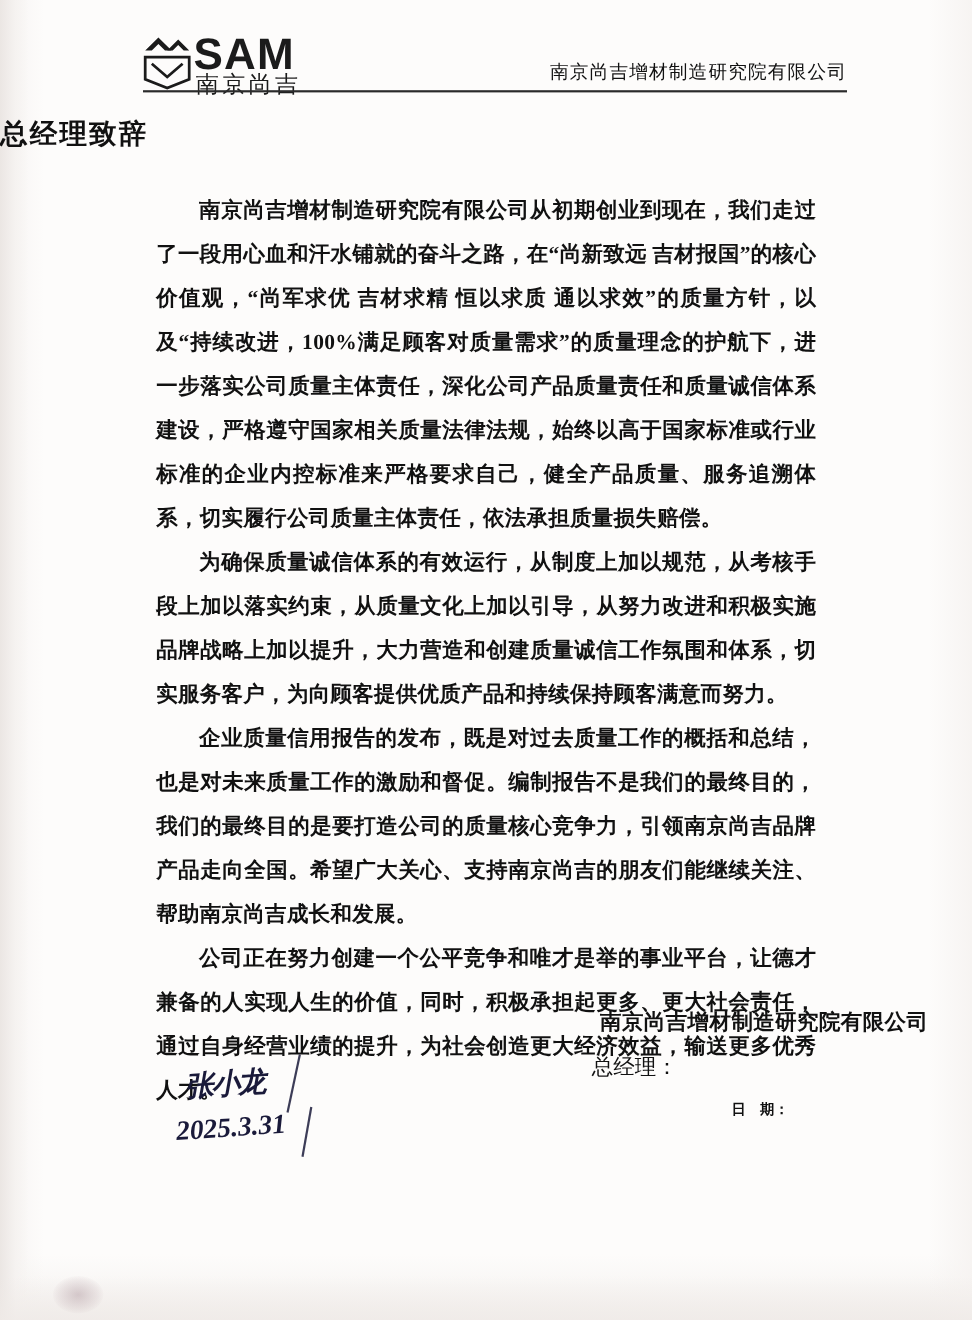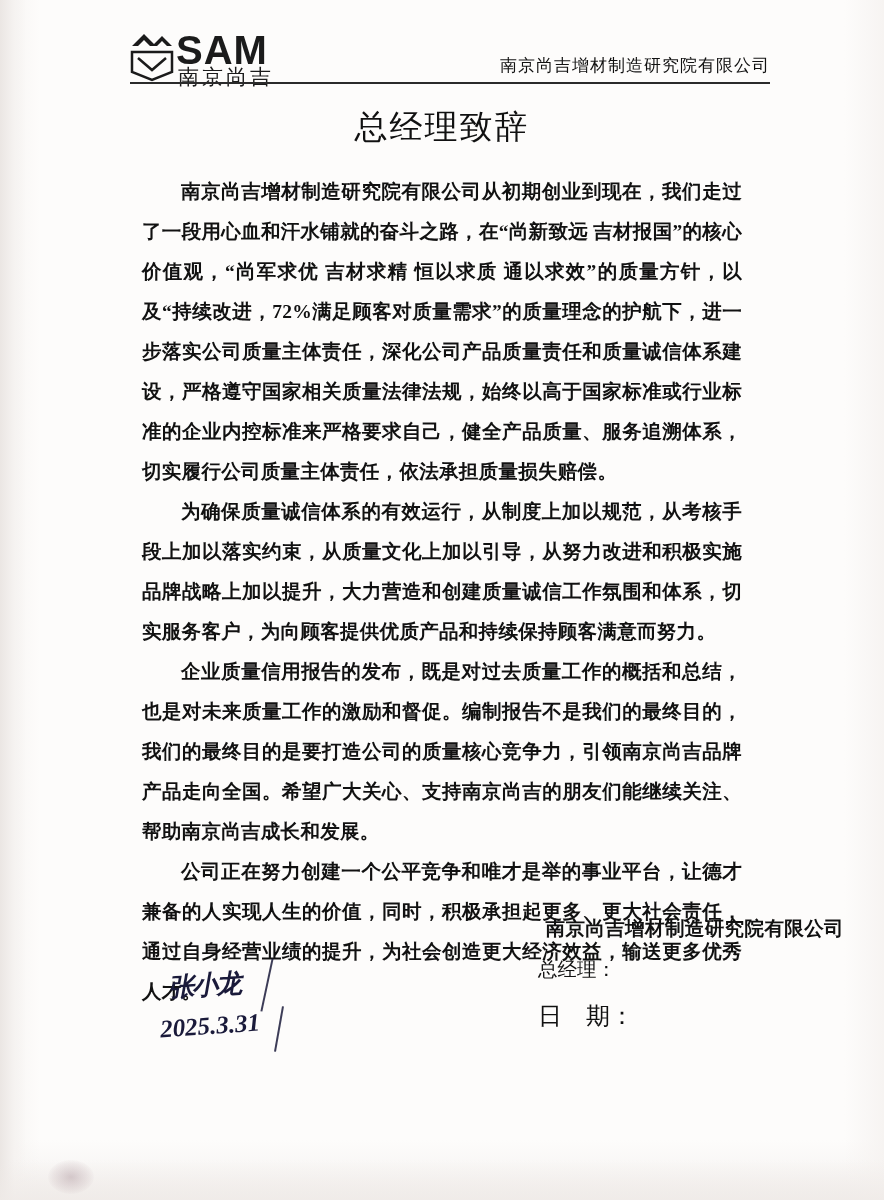--- a/index.html
+++ b/index.html
@@ -105,23 +105,22 @@
     height: 2px;
     background: #2b2b2b;
   }
 
   
   .doc-title {
     position: absolute;
     top: 105px;
     left: 0;
     right: 0;
-    text-align: center;
-    font-size: 33px;
-    font-weight: normal;
+    font-size: 25px;
+    font-weight: bold;
     letter-spacing: 2px;
   }
   .content {
     position: absolute;
     left: 142px;
     top: 172px;
     width: 600px;
   }
   .salutation {
     font-size: 19.5px;
@@ -221,32 +220,32 @@
       <span class="logo-sam">SAM</span>
       <span class="logo-cn">南京尚吉</span>
     </div>
     <div class="header-company">南京尚吉增材制造研究院有限公司</div>
     <div class="header-rule"></div>
   </div>
 
   <div class="doc-title">总经理致辞</div>
 
   <div class="content">
-    <p class="para">南京尚吉增材制造研究院有限公司从初期创业到现在，我们走过了一段用心血和汗水铺就的奋斗之路，在“尚新致远 吉材报国”的核心价值观，“尚军求优 吉材求精 恒以求质 通以求效”的质量方针，以及“持续改进，72%满足顾客对质量需求”的质量理念的护航下，进一步落实公司质量主体责任，深化公司产品质量责任和质量诚信体系建设，严格遵守国家相关质量法律法规，始终以高于国家标准或行业标准的企业内控标准来严格要求自己，健全产品质量、服务追溯体系，切实履行公司质量主体责任，依法承担质量损失赔偿。</p>
+    <p class="para">南京尚吉增材制造研究院有限公司从初期创业到现在，我们走过了一段用心血和汗水铺就的奋斗之路，在“尚新致远 吉材报国”的核心价值观，“尚军求优 吉材求精 恒以求质 通以求效”的质量方针，以及“持续改进，100%满足顾客对质量需求”的质量理念的护航下，进一步落实公司质量主体责任，深化公司产品质量责任和质量诚信体系建设，严格遵守国家相关质量法律法规，始终以高于国家标准或行业标准的企业内控标准来严格要求自己，健全产品质量、服务追溯体系，切实履行公司质量主体责任，依法承担质量损失赔偿。</p>
     <p class="para">为确保质量诚信体系的有效运行，从制度上加以规范，从考核手段上加以落实约束，从质量文化上加以引导，从努力改进和积极实施品牌战略上加以提升，大力营造和创建质量诚信工作氛围和体系，切实服务客户，为向顾客提供优质产品和持续保持顾客满意而努力。</p>
     <p class="para">企业质量信用报告的发布，既是对过去质量工作的概括和总结，也是对未来质量工作的激励和督促。编制报告不是我们的最终目的，我们的最终目的是要打造公司的质量核心竞争力，引领南京尚吉品牌产品走向全国。希望广大关心、支持南京尚吉的朋友们能继续关注、帮助南京尚吉成长和发展。</p>
     <p class="para">公司正在努力创建一个公平竞争和唯才是举的事业平台，让德才兼备的人实现人生的价值，同时，积极承担起更多、更大社会责任，通过自身经营业绩的提升，为社会创造更大经济效益，输送更多优秀人才。</p>
   </div>
 
   <div class="sign-wrap">
     <div class="sign-company" style="font-size:19.5px;font-weight:600;text-align:right;letter-spacing:.4px;">南京尚吉增材制造研究院有限公司</div>
     <div class="sign-row" style="font-size:19.5px;font-weight:400;">
       <span class="sign-label">总经理：</span>
     </div>
-    <div class="sign-row" style="font-size:24px;font-weight:400;">
+    <div class="sign-row" style="font-size:13px;font-weight:700;text-align:center;">
       <span class="sign-label">日　期：</span>
     </div>
   </div>
 
   <div class="hand hand-name">张小龙</div>
   <div class="sign-stroke"></div>
   <div class="hand hand-date">2025.3.31</div>
   <div class="sign-stroke2"></div>
 </div>
 

